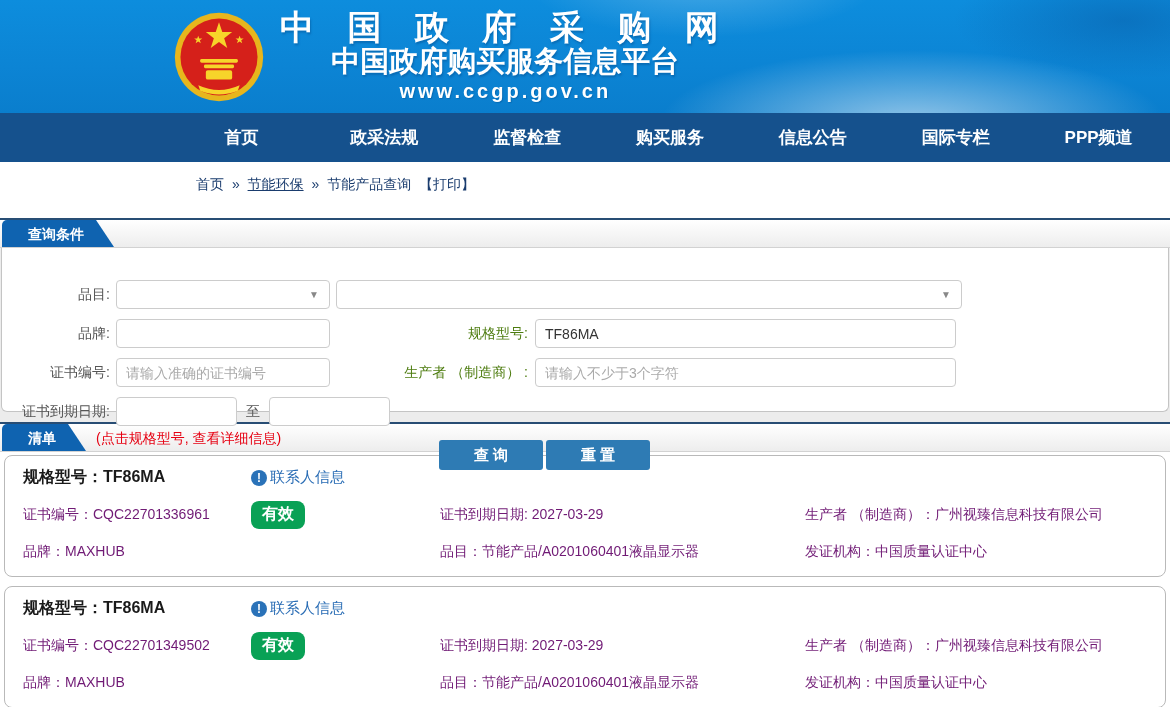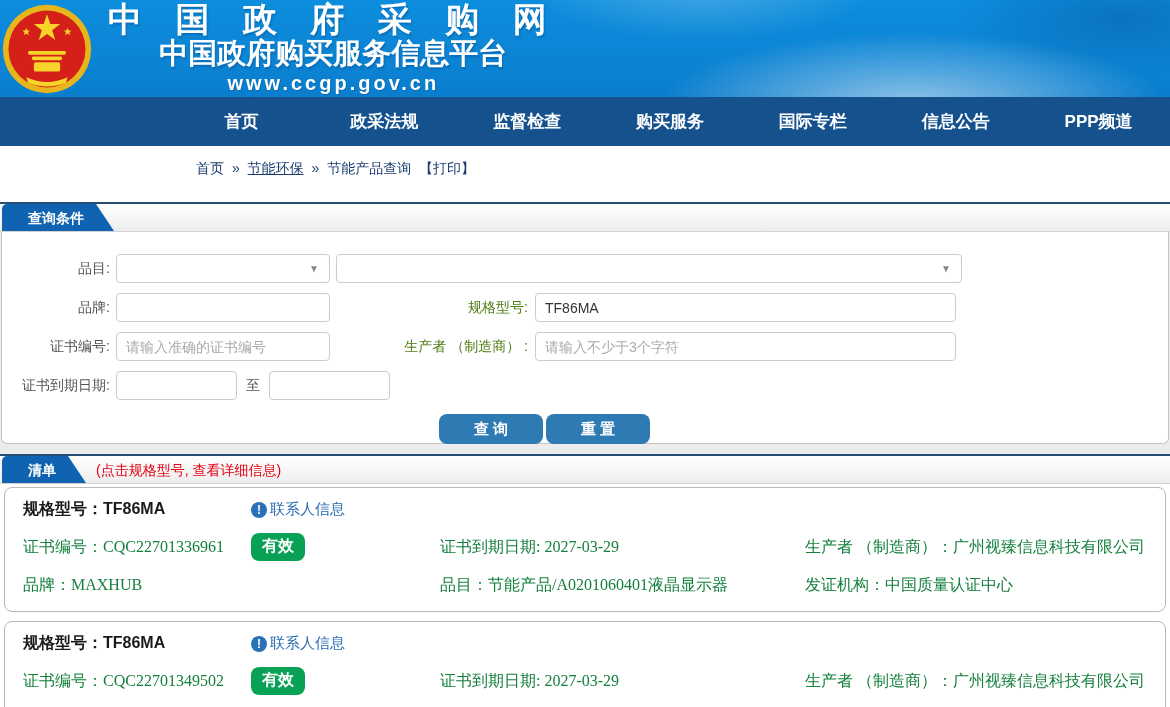--- a/index.html
+++ b/index.html
@@ -5,28 +5,29 @@
   * { margin:0; padding:0; box-sizing:border-box; }
   html,body { width:1170px; height:707px; overflow:hidden; }
   body {
     font-family:"Liberation Sans","DejaVu Sans",sans-serif;
     background:#ececec;
     color:#333;
   }
 
   
   .site-header {
-    height:97px;
+    height:113px;
     background:
       radial-gradient(ellipse 420px 120px at 78% 108%, rgba(255,255,255,.55), rgba(255,255,255,0) 60%),
       radial-gradient(ellipse 260px 90px at 96% 18%, rgba(8,95,170,.55), rgba(8,95,170,0) 65%),
       radial-gradient(ellipse 300px 100px at 60% -20%, rgba(255,255,255,.25), rgba(255,255,255,0) 60%),
       linear-gradient(180deg,#0d8ddd 0%, #0c84d4 60%, #0a7ecd 100%);
     display:flex;
     align-items:center;
+    padding-left:172px;
   }
   .logo-wrap { width:94px; height:94px; flex:0 0 auto; }
   .logo-wrap svg { width:94px; height:94px; }
   .title-block { margin-left:14px; color:#fff; text-align:center; }
   .site-title {
     font-size:34px; font-weight:bold; letter-spacing:12px;
     line-height:36px; white-space:nowrap;
     text-shadow:1px 2px 2px rgba(0,60,120,.35);
   }
   .site-subtitle {
@@ -74,61 +75,61 @@
     margin-left:2px;
   }
   .tab-note { color:#e60012; font-size:14px; line-height:28px; margin-left:10px; }
 
   
   .query-panel {
     background:#fff;
     border:1px solid #c4c4c4; border-top:none;
     border-radius:0 0 6px 6px;
     margin:0 1px;
-    height:212px;
-    padding-top:22px;
+    height:164px;
+    padding-top:32px;
   }
   .form-row { display:flex; align-items:center; margin-bottom:10px; }
   .lbl1 { width:114px; text-align:right; color:#555; font-size:14px; padding-right:6px; flex:0 0 auto; }
   .lbl2 { width:205px; text-align:right; color:#4d7c0f; font-size:14px; padding-right:7px; flex:0 0 auto; }
   .ctl {
     height:29px; border:1px solid #ccc; border-radius:4px;
     font-size:14px; color:#333; padding:0 9px; background:#fff;
     font-family:"Liberation Sans","DejaVu Sans",sans-serif;
   }
   .ctl::placeholder { color:#aaa; opacity:1; }
   .select-box { position:relative; display:flex; align-items:center; cursor:pointer; }
   .chevron { position:absolute; right:10px; color:#888; font-size:10px; pointer-events:none; }
   .w-select1 { width:214px; }
   .w-select2 { width:626px; margin-left:6px; }
   .w-input-s { width:214px; }
   .w-input-m { width:421px; }
   .w-date { width:121px; }
   .to-label { color:#555; font-size:14px; margin:0 9px; }
   .btn-row { padding-left:437px; margin-top:14px; display:flex; }
   .btn {
-    width:104px; height:30px; border:none; border-radius:8px;
+    width:104px; height:30px; border:none; border-radius:3px;
     background:#2e7bb4; color:#fff; font-size:15px; font-weight:bold;
     cursor:pointer; margin-right:3px;
     font-family:"Liberation Sans","DejaVu Sans",sans-serif;
   }
 
   
   .list-section { margin-top:10px; background:#fff; padding-bottom:4px; }
   .result-card {
     border:1px solid #b9b9b9; border-radius:8px;
     margin:3px 4px 9px 4px;
     background:#fff;
     padding:11px 0 15px 0;
   }
   .card-row { display:grid; grid-template-columns:228px 189px 365px 1fr; padding-left:18px; align-items:center; }
   .row-a { margin-bottom:13px; }
   .row-b { margin-bottom:14px; }
   .card-model { font-size:16px; font-weight:bold; color:#1a1a1a; }
-  .card-cell { font-size:16px; color:#15803d;font-family:Liberation Serif, serif; }
+  .card-cell { font-size:14px; color:#701a75; }
   .contact-link {
     grid-column:2 / span 2;
     color:#2a6db5; font-size:15px; text-decoration:none; cursor:pointer;
     display:flex; align-items:center;
   }
   .info-icon {
     display:inline-flex; width:16px; height:16px; border-radius:50%;
     background:#2a72b8; color:#fff; font-size:12px; font-weight:bold;
     align-items:center; justify-content:center; margin-right:3px; flex:0 0 auto;
   }
@@ -160,22 +161,22 @@
     <div class="site-subtitle">中国政府购买服务信息平台</div>
     <div class="site-url">www.ccgp.gov.cn</div>
   </div>
 </div>
 
 <div class="main-nav">
   <a class="nav-item">首页</a>
   <a class="nav-item">政采法规</a>
   <a class="nav-item">监督检查</a>
   <a class="nav-item">购买服务</a>
+  <a class="nav-item">信息公告</a>
   <a class="nav-item">国际专栏</a>
-  <a class="nav-item">信息公告</a>
   <a class="nav-item">PPP频道</a>
 </div>
 
 <div class="crumb-strip">
   <a>首页</a>
   <span class="crumb-sep">»</span>
   <a class="crumb-link-underline">节能环保</a>
   <span class="crumb-sep">»</span>
   <span>节能产品查询</span>
   <a style="margin-left:4px;">【打印】</a>

